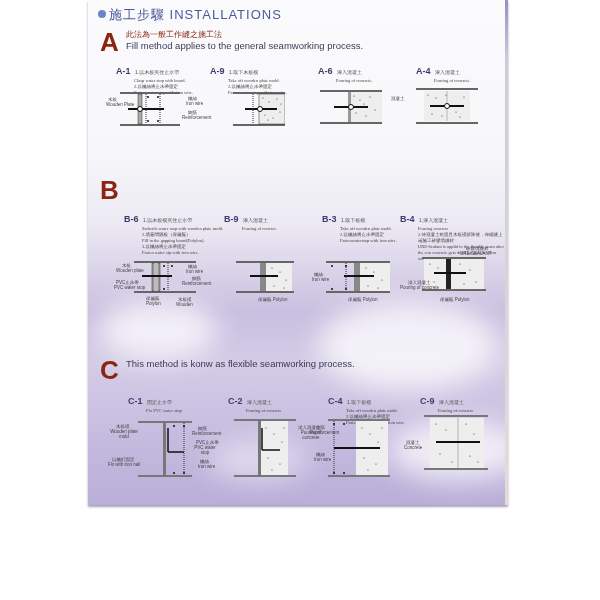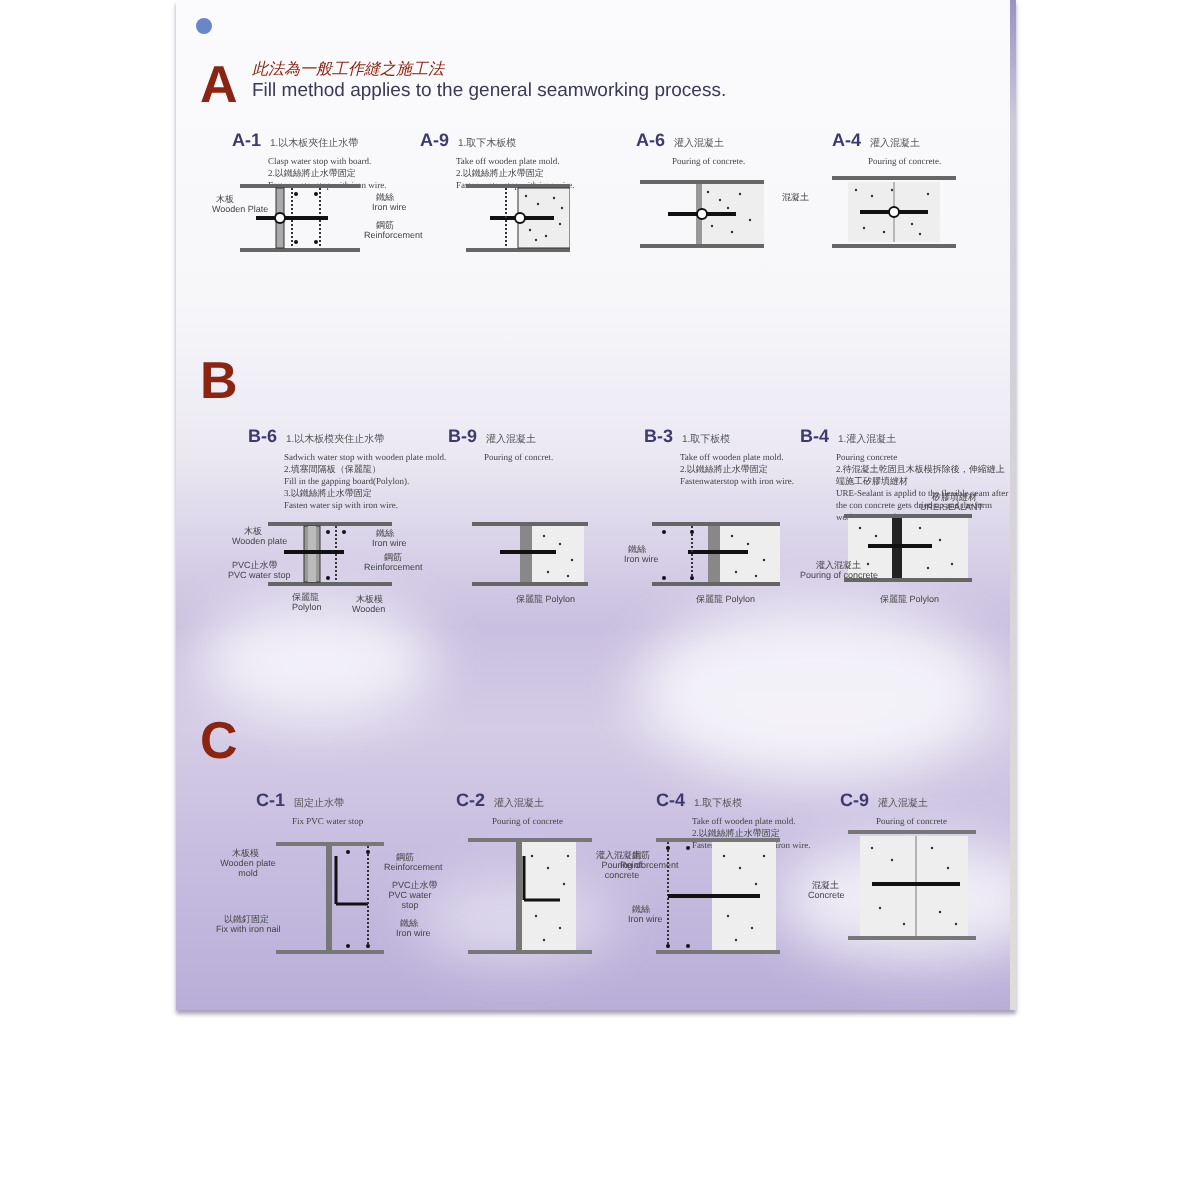--- a/index.html
+++ b/index.html
@@ -12,41 +12,41 @@
                  background:linear-gradient(180deg,#9b8fc6 0%,#cfcbd9 12%,#e0ddd8 100%); }
   .cloud { position:absolute; border-radius:50%; background:rgba(255,255,255,0.75); filter:blur(14px); }
   .header { position:absolute; left:10px; top:6px; font-size:13px; color:#4a5a9c; letter-spacing:1px; }
   .header .dot { display:inline-block; width:8px; height:8px; border-radius:50%; background:#6b86c8; margin-right:3px; vertical-align:1px;}
   .section-head { position:absolute; left:12px; display:flex; align-items:flex-start; }
   .big-letter { width:22px; height:24px; position:relative; font-weight:bold; font-size:26px; line-height:24px;
                 color:#8b2512; font-family:"Liberation Sans", sans-serif; }
   .big-letter::after { content:""; position:absolute; left:8px; top:8px; width:18px; height:18px; border-radius:50%;
                 background:radial-gradient(circle,#f7e27a 0%,rgba(247,226,122,0) 70%); z-index:-1; }
   .sec-text { margin-left:4px; }
-  .sec-zh { font-size:8px; color:#8b2512; line-height:10px;font-style:italic; }
+  .sec-zh { font-size:8px; color:#8b2512; line-height:10px; }
   .sec-en { font-size:9.5px; color:#3a3a55; line-height:11px; }
   .step { position:absolute; }
   .step-label { font-weight:bold; font-size:9px; color:#3d3a6e; }
   .step-zh { font-size:5px; color:#555; }
   .step-desc { font-size:4.5px; color:#444; line-height:6px; margin-left:18px; font-family:"Liberation Serif", serif; }
   .diagram { position:absolute; }
   .diagram svg { display:block; }
   .lbl { position:absolute; font-size:4.5px; color:#444; line-height:5px; text-align:center; }
 </style>
 </head>
 <body>
 
 <div class="page">
   <div class="cloud" style="left:10px;top:300px;width:120px;height:60px;"></div>
   <div class="cloud" style="left:230px;top:300px;width:180px;height:90px;"></div>
   <div class="cloud" style="left:300px;top:420px;width:140px;height:60px;"></div>
   <div class="cloud" style="left:120px;top:440px;width:100px;height:40px;background:rgba(255,255,255,0.5)"></div>
 
   <div class="header">
-    <span class="dot"></span>
+    <span class="dot"></span><span>施工步驟  INSTALLATIONS</span>
   </div>
 
   <div class="section-head" style="top:30px;">
     <div class="big-letter">A</div>
     <div class="sec-text">
       <div class="sec-zh">此法為一般工作縫之施工法</div>
       <div class="sec-en">Fill method applies to the general seamworking process.</div>
     </div>
   </div>
 
@@ -280,20 +280,21 @@
       <line x1="12" y1="17" x2="44" y2="17" stroke="#111" stroke-width="2"></line>
       </svg>
   </div>
   <div class="lbl" style="left:320px;top:280px;">灌入混凝土</div>
   <div class="lbl" style="left:312px;top:285px;">Pouring of concrete</div>
   <div class="lbl" style="left:352px;top:297px;">保麗龍 Polylon</div>
 
   <div class="section-head" style="top:358px;">
     <div class="big-letter">C</div>
     <div class="sec-text">
+      <div class="sec-en">This method is konw as flexible seamworking process.</div>
     </div>
   </div>
 
   <div class="step" style="left:40px;top:390px;width:100px;">
     <span class="step-label">C-1</span>
     <span class="step-zh">固定止水帶</span>
     <div class="step-desc">Fix PVC water stop</div>
   </div>
   <div class="diagram" style="left:50px;top:420px;">
     <svg width="54" height="60">

